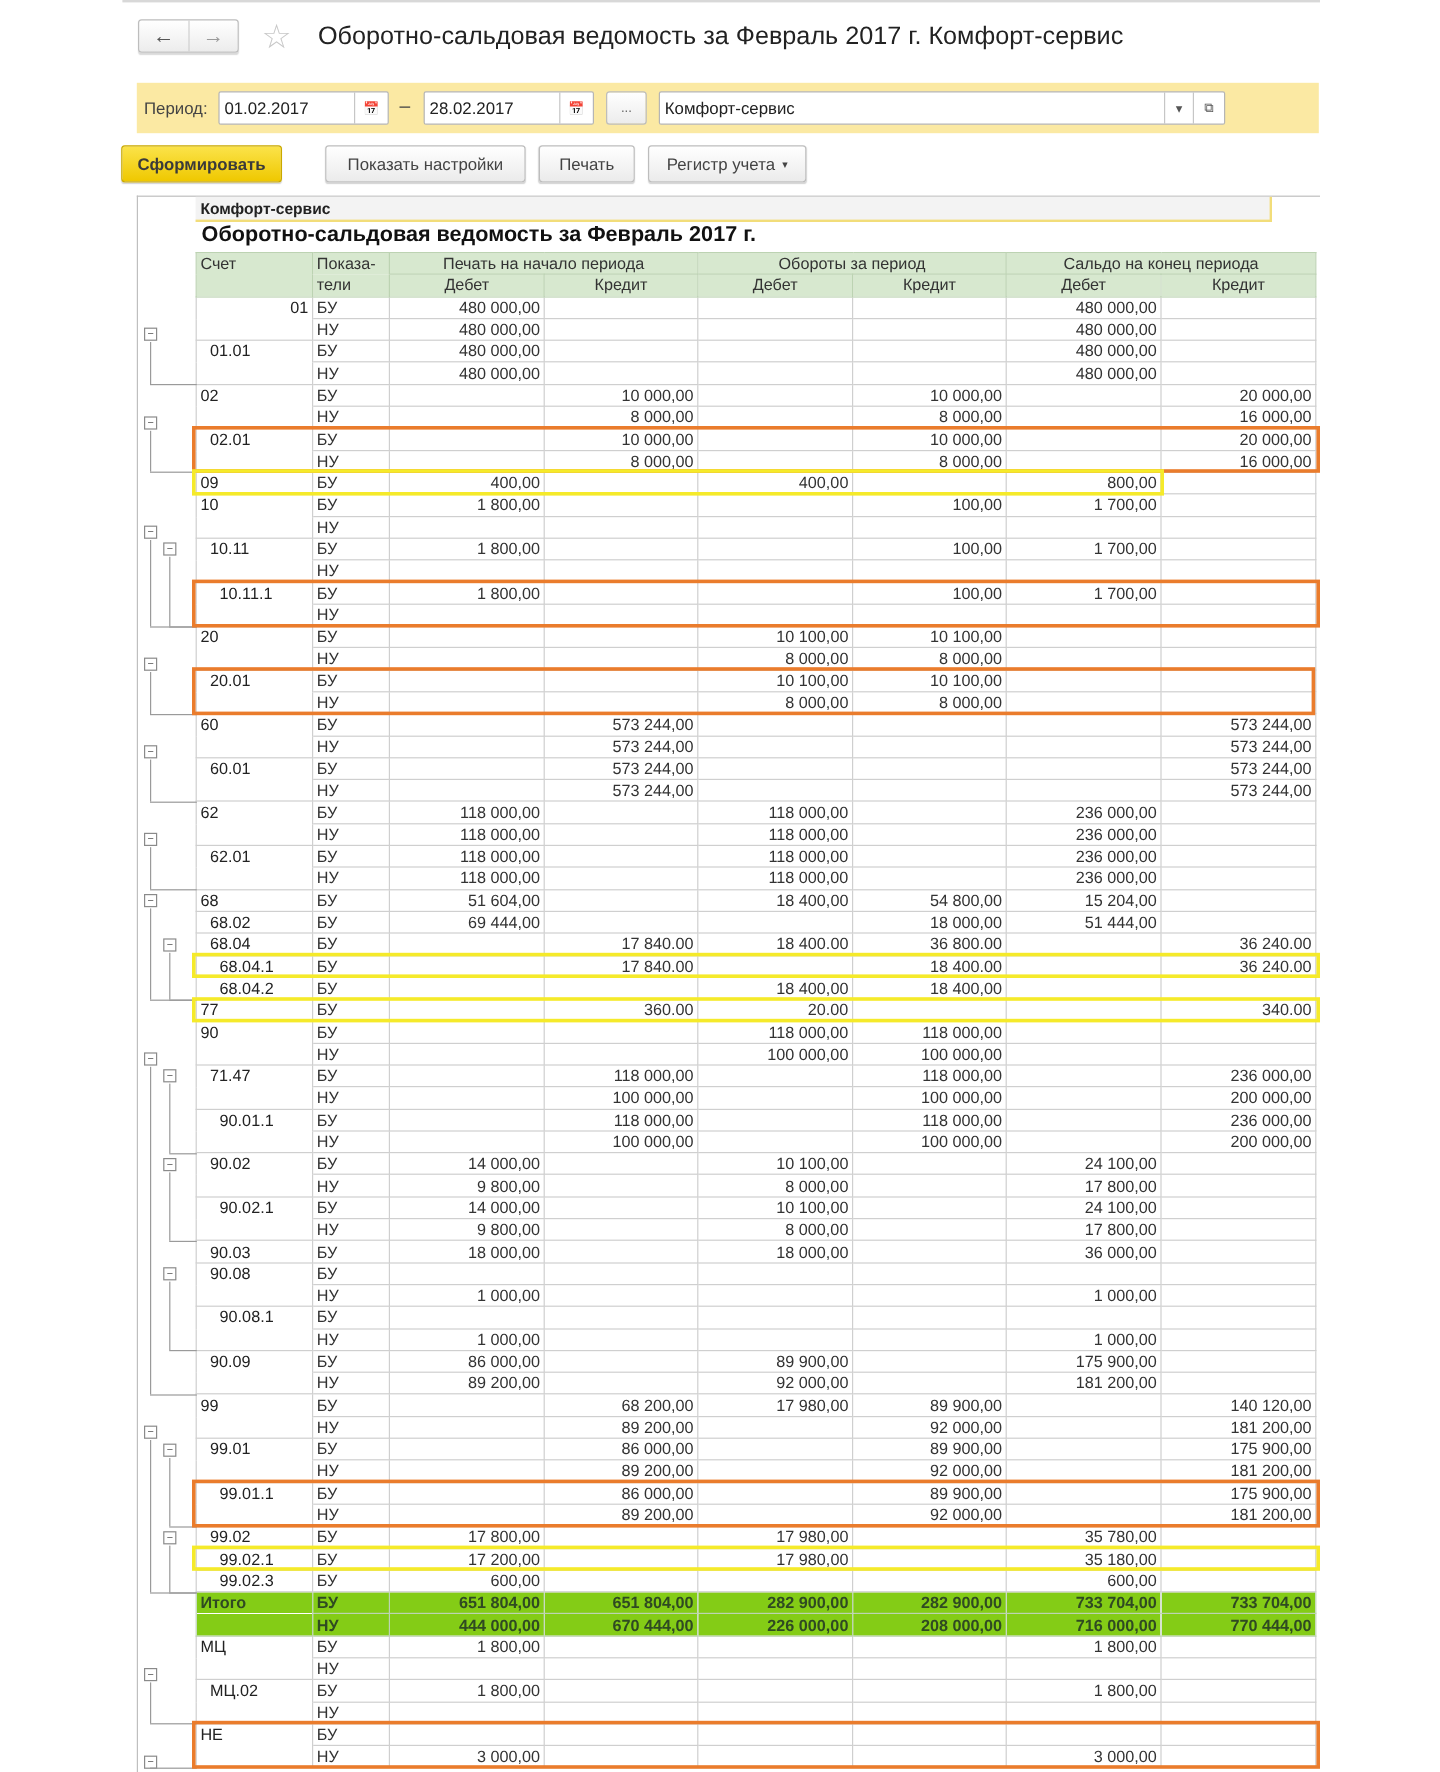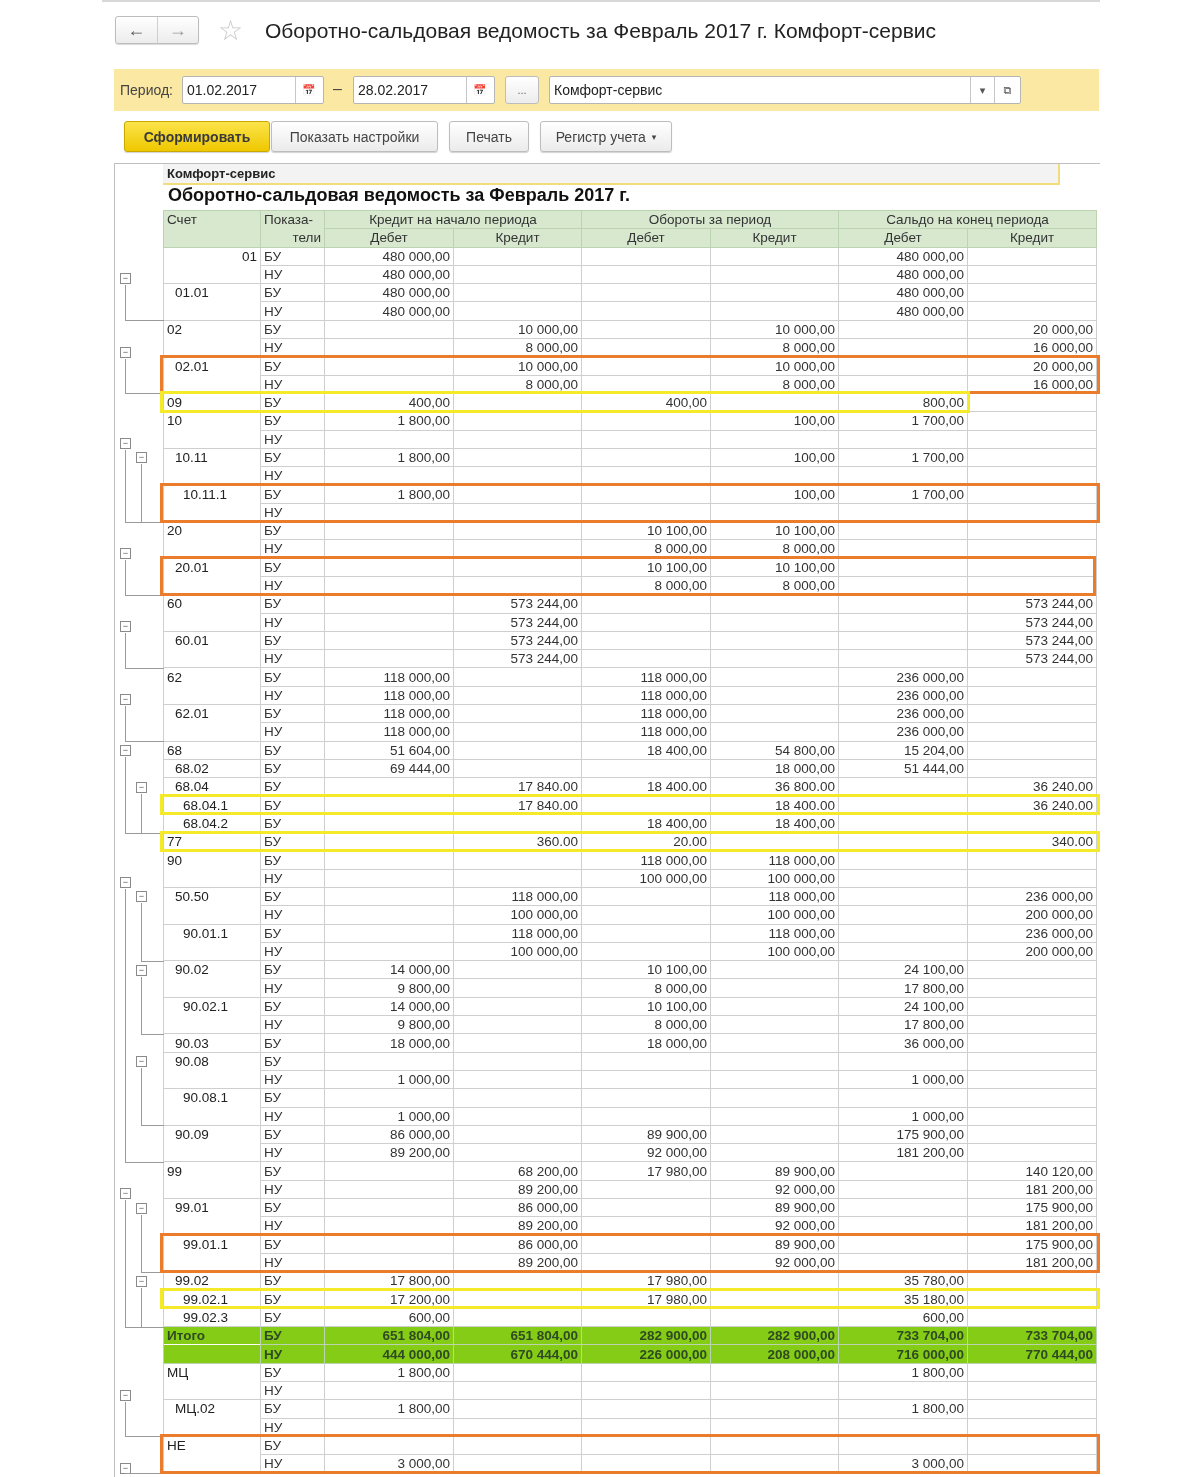--- a/index.html
+++ b/index.html
@@ -73,21 +73,21 @@
 <div class="field" style="left:549px; top:76px; width:472px;">
   <input type="text" value="Комфорт-сервис" style="">
   <div class="fbtn" style="right:26px; width:24px;">
       <span>▾</span>
     </div>
   <div class="fbtn" style="right:0; width:26px;">
       <span>⧉</span>
     </div>
 </div>
 
-<div class="btn primary" style="left:124px; width:146px;">Сформировать</div>
+<div class="btn primary" style="left:101px; width:134px;">Сформировать</div>
 <div class="btn" style="left:271px; width:167px;">Показать настройки</div>
 <div class="btn" style="left:449px; width:80px;">Печать</div>
 <div class="btn" style="left:540px; width:132px;">
   <span>Регистр учета</span>
   <span style="font-size:9px; margin-left:6px;">▾</span>
 </div>
 
 <div class="report"></div>
 <div class="rep-org">Комфорт-сервис</div>
 <div class="rep-title">Оборотно-сальдовая ведомость за Февраль 2017 г.</div>
@@ -100,26 +100,26 @@
       <col style="width:128px">
     <col style="width:129px">
       <col style="width:128px">
     <col style="width:129px">
       <col style="width:129px">
   </colgroup>
   <thead>
     <tr>
       <th rowspan="2" style="text-align:left; vertical-align:top;">Счет</th>
       <th style="text-align:left; border-bottom:none;">Показа-</th>
-      <th colspan="2">Кредит на начало периода</th>
+      <th colspan="2">Печать на начало периода</th>
       <th colspan="2">Обороты за период</th>
       <th colspan="2">Сальдо на конец периода</th>
     </tr>
     <tr>
-      <th style="text-align:right; border-top:none;">тели</th>
+      <th style="text-align:left; border-top:none;">тели</th>
       <th>Дебет</th>
       <th>Кредит</th>
       <th>Дебет</th>
       <th>Кредит</th>
       <th>Дебет</th>
       <th>Кредит</th>
     </tr>
   </thead>
   <tbody id="osv-body">
       <tr>
@@ -466,21 +466,21 @@
         <td class="acc" style="padding-left: 3px; border-top-color: transparent;"></td>
         <td>НУ</td>
         <td class="num"></td>
         <td class="num"></td>
         <td class="num">100 000,00</td>
         <td class="num">100 000,00</td>
         <td class="num"></td>
         <td class="num"></td>
       </tr>
       <tr>
-        <td class="acc" style="padding-left: 11px; border-bottom-color: transparent;">50.50</td>
+        <td class="acc" style="padding-left: 11px; border-bottom-color: transparent;">71.47</td>
         <td>БУ</td>
         <td class="num"></td>
         <td class="num">118 000,00</td>
         <td class="num"></td>
         <td class="num">118 000,00</td>
         <td class="num"></td>
         <td class="num">236 000,00</td>
       </tr>
       <tr>
         <td class="acc" style="padding-left: 3px; border-top-color: transparent;"></td>

